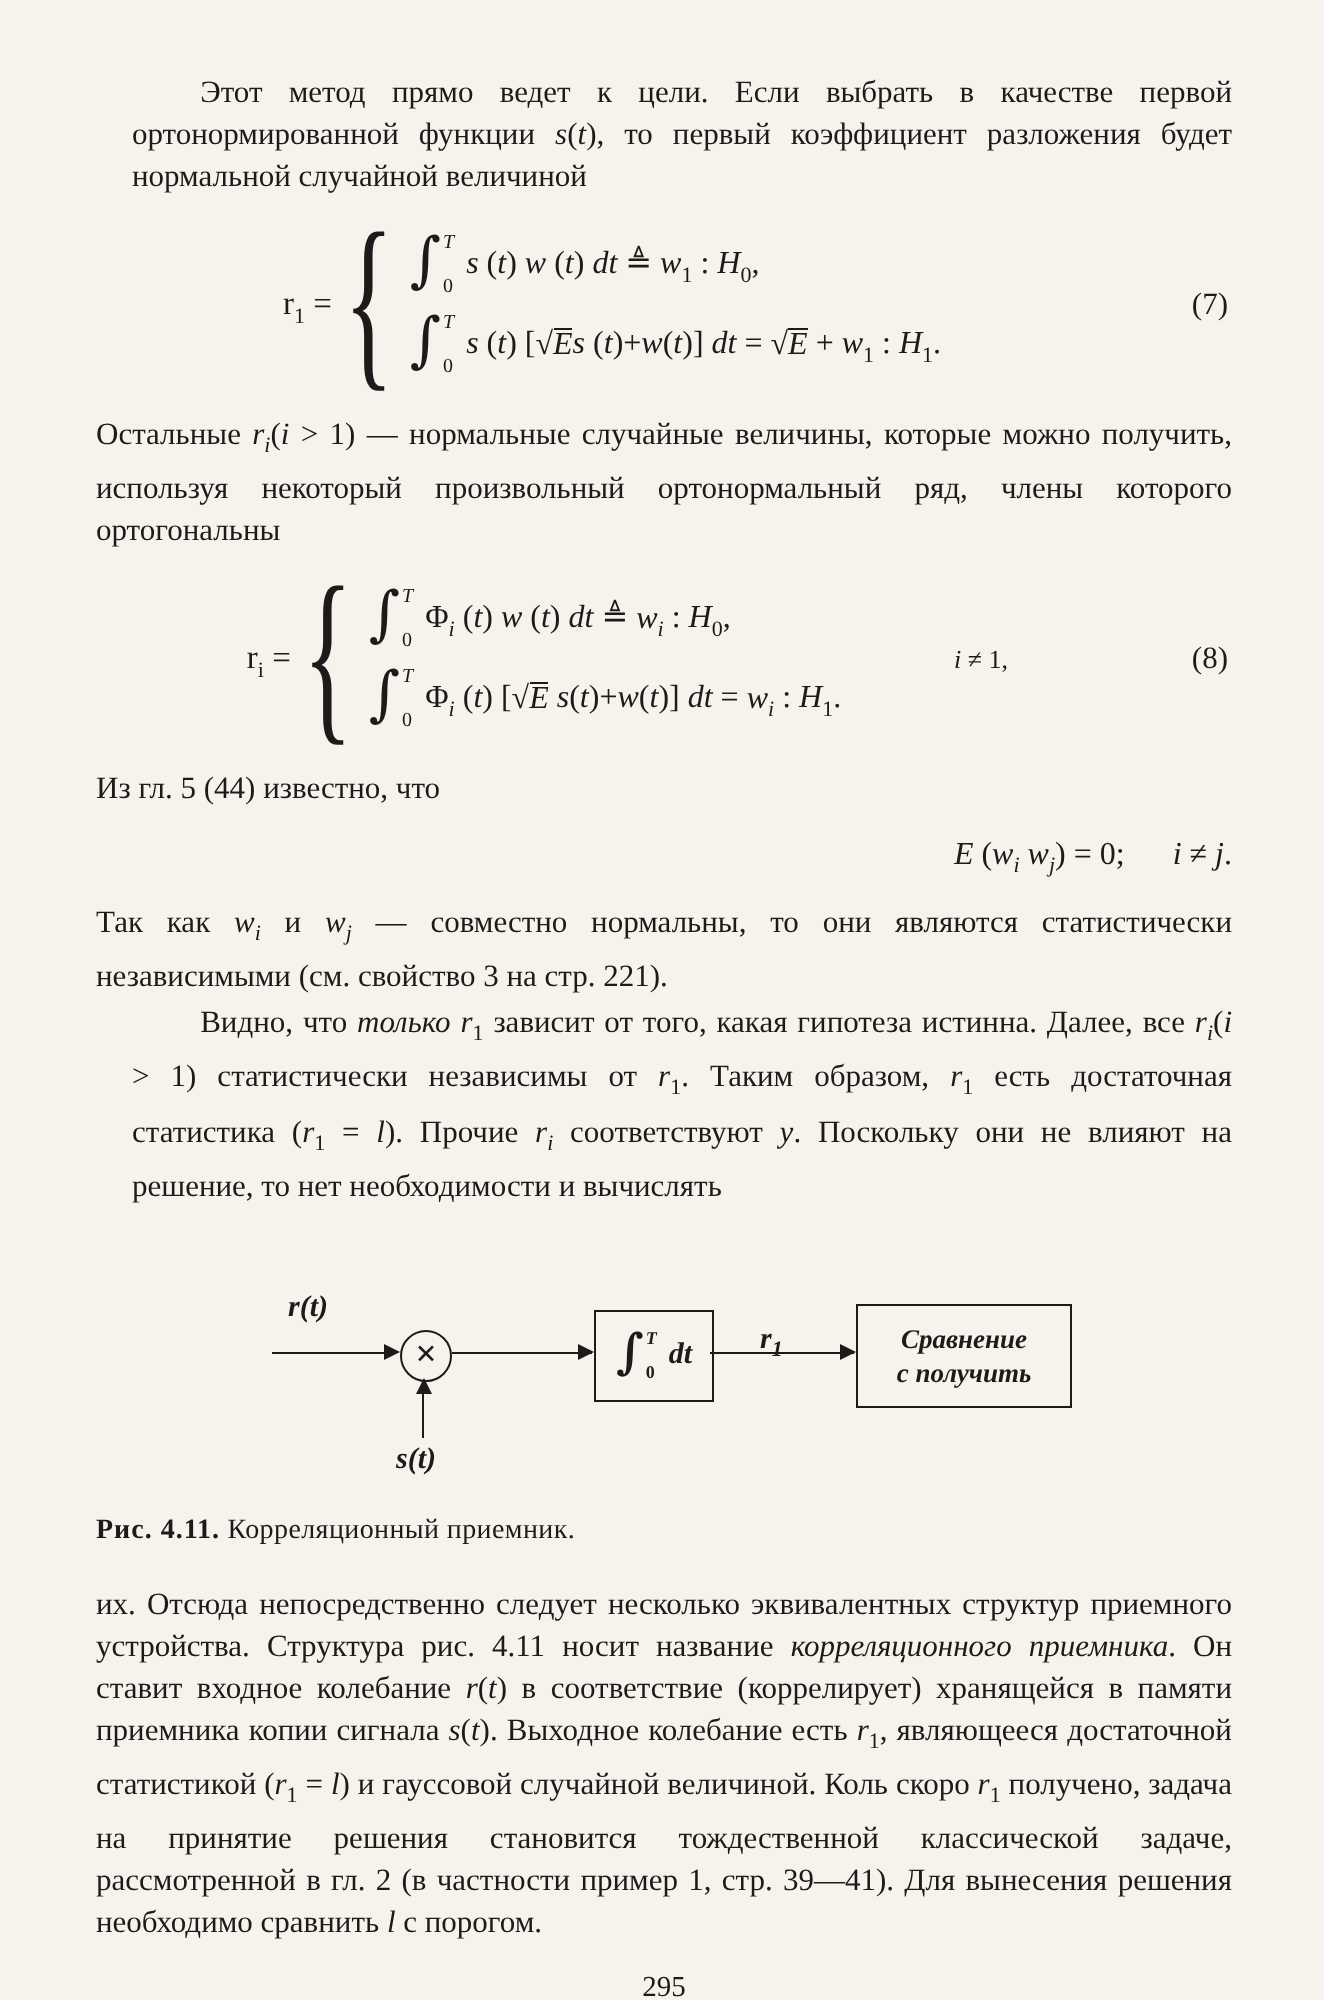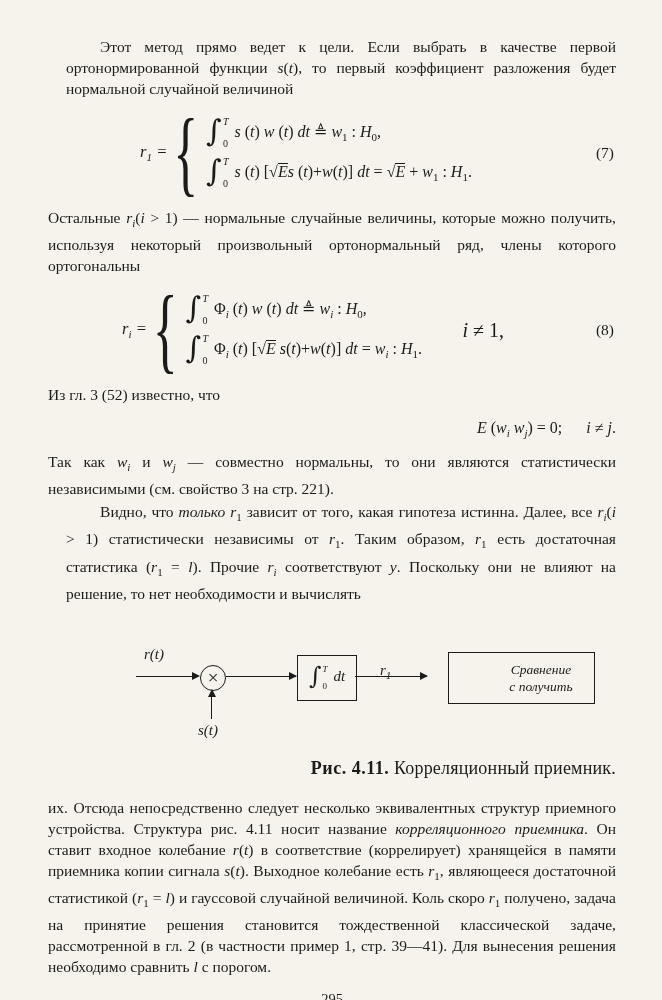--- a/index.html
+++ b/index.html
@@ -21,49 +21,49 @@
   .para.indent{text-indent:2.2em;margin-left:18px;}
   
   .eq-row{
     position:relative;
     display:flex;
     align-items:center;
     margin:12px 0;
     min-height:84px;
   }
   .eq-body{display:flex;align-items:center;margin:0 auto;transform:translateX(-26px);}
-  .eq-lhs{font-size:16.5px;white-space:nowrap;margin-right:4px;font-style:italic;}
+  .eq-lhs{font-size:16.5px;white-space:nowrap;margin-right:4px;}
   .brace{
     display:inline-block;
     font-size:52px;
     line-height:1;
     transform:scaleY(1.85);
     margin:0 8px 0 2px;
     font-weight:400;
   }
   .eq-lines{display:flex;flex-direction:column;gap:8px;}
   .eq-line{font-size:16px;white-space:nowrap;}
   .eq-num{position:absolute;right:2px;top:50%;transform:translateY(-50%);font-size:15.5px;}
-  .eq-side{position:absolute;right:112px;top:50%;transform:translateY(-50%);font-size:20px;}
+  .eq-side{position:absolute;right:112px;top:50%;transform:translateY(-50%);font-size:13px;}
   .eq-mid{
     text-align:right;
     font-size:16px;
     margin:14px 0 12px 0;
   }
   .int-wrap{display:inline-flex;align-items:center;vertical-align:middle;margin-right:2px;}
   .int-sign{font-size:30px;line-height:1;position:relative;top:-2px;font-family:"DejaVu Serif",serif;}
   .int-lims{
     display:inline-flex;flex-direction:column;justify-content:space-between;
     height:32px;font-size:10px;line-height:1;margin-left:1px;margin-right:4px;
   }
   .int-lims span:first-child{font-style:italic;}
   .ovl{border-top:1.2px solid #1c1b19;display:inline-block;line-height:1.05;}
   sub{font-size:11px;}
   
-  .figure{position:relative;height:118px;margin:26px 0 4px 0;}
+  .figure{position:relative;height:118px;margin:26px 0 4px 0;font-weight:bold;}
   .fig-label{position:absolute;font-size:15px;font-style:italic;}
   .hline{position:absolute;height:0;border-top:1.6px solid #1c1b19;}
   .vline{position:absolute;width:0;border-left:1.6px solid #1c1b19;}
   .arrow-right{
     position:absolute;width:0;height:0;
     border-left:8px solid #1c1b19;
     border-top:4px solid transparent;
     border-bottom:4px solid transparent;
   }
   .arrow-up{
@@ -78,21 +78,21 @@
     font-size:19px;line-height:1;background:#f5f3ec;
   }
   .fig-box{
     position:absolute;border:1.6px solid #1c1b19;background:#f5f3ec;
     display:flex;flex-direction:column;align-items:center;justify-content:center;
   }
   .fig-box .int-sign{font-size:24px;}
   .fig-box .int-lims{height:26px;font-size:9px;}
   .cmp-line{font-size:13.5px;font-style:italic;line-height:17px;}
   .caption{
-    text-align:right;font-size:18px;margin:10px 0 18px 0;letter-spacing:0.2px;
+    text-align:left;font-size:14px;margin:10px 0 18px 0;letter-spacing:0.2px;
   }
   .caption b{letter-spacing:0.5px;}
   .page-number{
     text-align:center;font-size:14.5px;margin-top:14px;
   }
 </style>
 </head>
 <body>
 
 <p class="para indent">Этот метод прямо ведет к цели. Если выбрать в качестве первой ортонормированной функции <i>s</i>(<i>t</i>), то первый коэффициент разложения будет нормальной случайной величиной</p>
@@ -141,21 +141,21 @@
               <span>T</span>
               <span>0</span>
             </span>
           </span>Φ<sub><i>i</i></sub> (<i>t</i>) [<span class="sqrt">√<span class="ovl"><i>E</i></span></span> <i>s</i>(<i>t</i>)+<i>w</i>(<i>t</i>)] <i>dt</i> = <i>w<sub>i</sub></i> : <i>H</i><sub>1</sub>.</div>
     </div>
   </div>
   <span class="eq-side"><i>i</i> ≠ 1,</span>
   <span class="eq-num">(8)</span>
 </div>
 
-<p class="para">Из гл. 3 (52) известно, что</p>
+<p class="para">Из гл. 5 (44) известно, что</p>
 
 <div class="eq-mid"><i>E</i> (<i>w<sub>i</sub></i> <i>w<sub>j</sub></i>) = 0; &nbsp;&nbsp;&nbsp;&nbsp; <i>i</i> ≠ <i>j</i>.</div>
 
 <p class="para">Так как <i>w<sub>i</sub></i> и <i>w<sub>j</sub></i> — совместно нормальны, то они являются статистически независимыми (см. свойство 3 на стр. 221).</p>
 
 <p class="para indent">Видно, что <i>только</i> <i>r</i><sub>1</sub> зависит от того, какая гипотеза истинна. Далее, все <i>r<sub>i</sub></i>(<i>i</i> &gt; 1) статистически независимы от <i>r</i><sub>1</sub>. Таким образом, <i>r</i><sub>1</sub> есть достаточная статистика (<i>r</i><sub>1</sub> = <i>l</i>). Прочие <i>r<sub>i</sub></i> соответствуют <i>у</i>. Поскольку они не влияют на решение, то нет необходимости и вычислять</p>
 
 <div class="figure">
 
   <span class="fig-label" style="left:96px;top:16px;"><i>r</i>(<i>t</i>)</span>
@@ -177,21 +177,21 @@
             <span>T</span>
             <span>0</span>
           </span>
         </span><i>dt</i></span>
   </div>
 
   <div class="hline" style="left:307px;top:46px;width:72px;"></div>
   <span class="fig-label" style="left:332px;top:32px;"><i>r</i><sub>1</sub></span>
   <div class="arrow-right" style="left:372px;top:42.5px;"></div>
 
-  <div class="fig-box" style="left:400px;top:22px;width:106px;height:50px;padding-left:39px;">
+  <div class="fig-box" style="left:380px;top:22px;width:106px;height:50px;">
     <span class="cmp-line">Сравнение</span>
     <span class="cmp-line">с получить</span>
   </div>
 
   <div class="vline" style="left:163px;top:65px;height:24px;"></div>
   <div class="arrow-up" style="left:160px;top:59px;"></div>
   <span class="fig-label" style="left:150px;top:92px;"><i>s</i>(<i>t</i>)</span>
 </div>
 
 <div class="caption">

